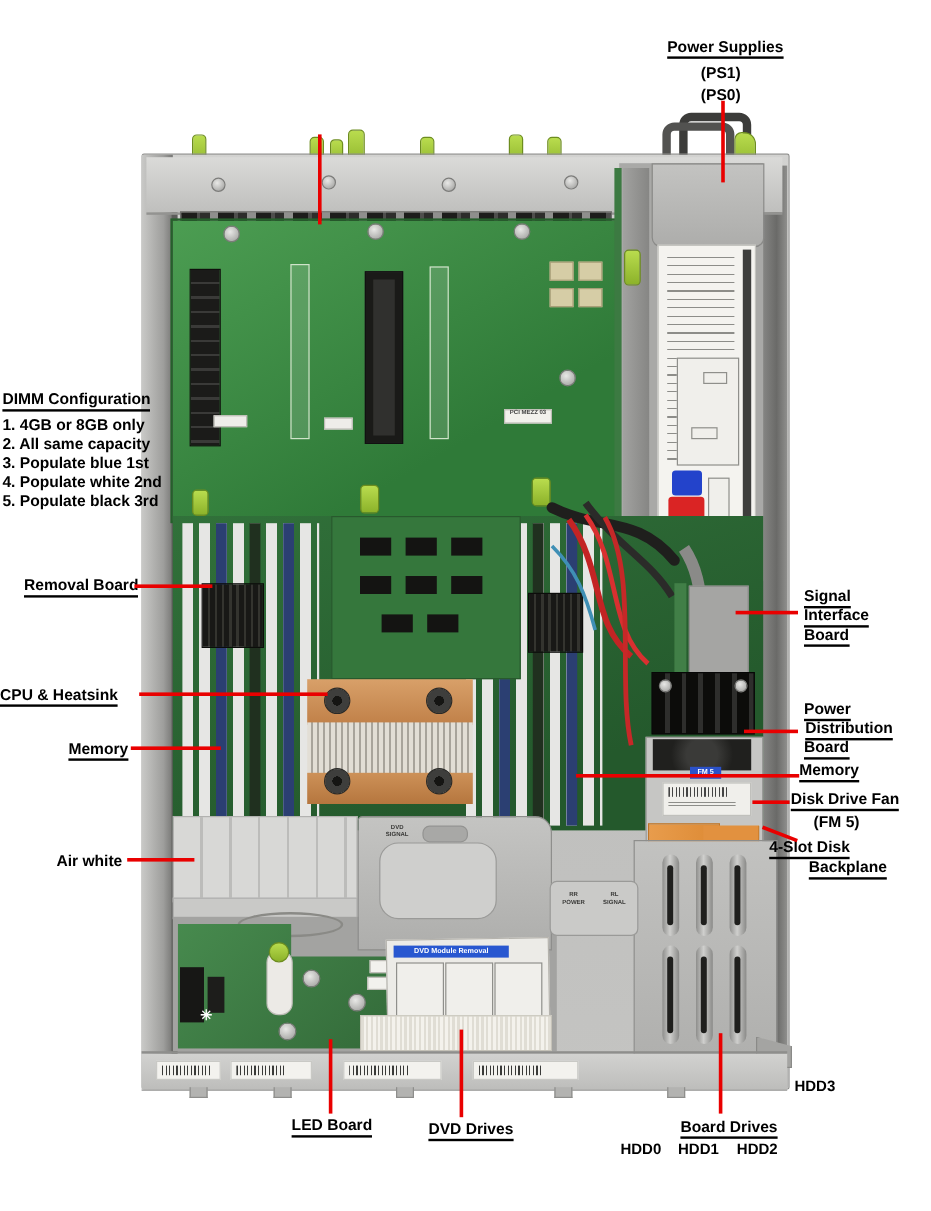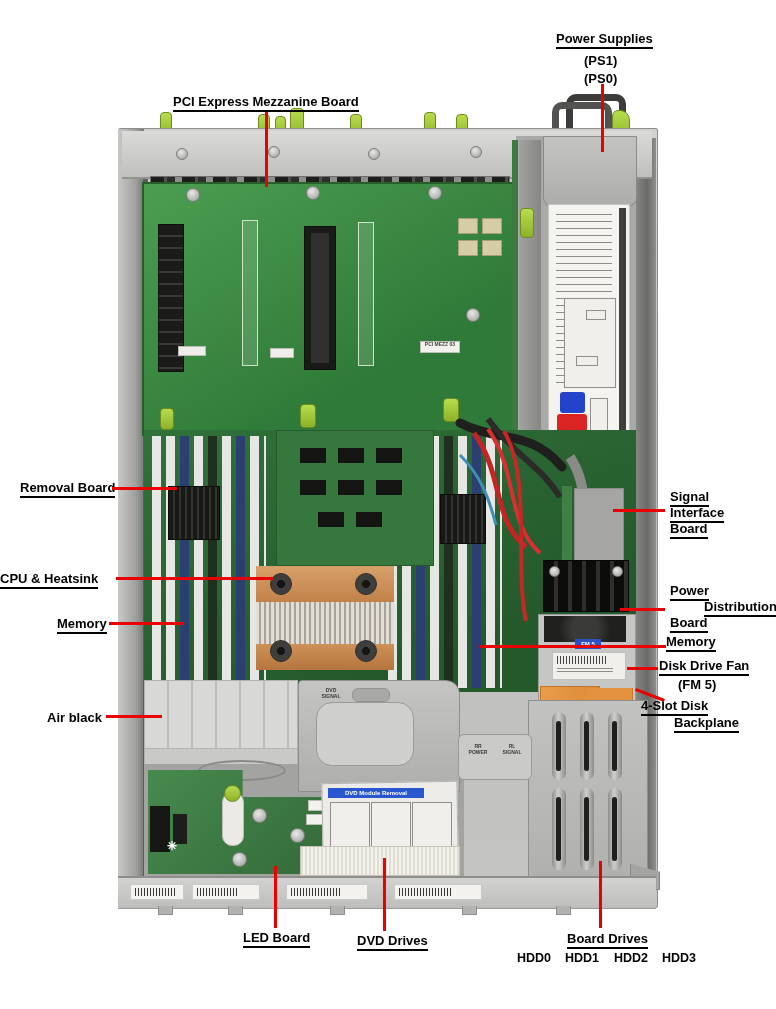--- a/index.html
+++ b/index.html
@@ -249,46 +249,53 @@
   <div class="rl" style="left:627px;top:667px;width:31px;height:3px"></div>
   <div class="rl" style="left:636px;top:688px;width:31px;height:3px;transform:rotate(21deg);transform-origin:0 0"></div>
   <div class="rl" style="left:274px;top:866px;width:3px;height:62px"></div>
   <div class="rl" style="left:383px;top:858px;width:3px;height:73px"></div>
   <div class="rl" style="left:599px;top:861px;width:3px;height:67px"></div>
 
   <div class="lbl u" style="left:556px;top:31px">Power Supplies</div>
   <div class="lbl" style="left:584px;top:53px">(PS1)</div>
   <div class="lbl" style="left:584px;top:71px">(PS0)</div>
 
-  <div class="lbl u" style="left:173px;top:94px">PCI Express Mezzanine Board</div>
-
+
+  <div class="pc" style="left:2px;top:324px">
+    <div class="lbl u" style="position:static;display:inline-block">DIMM Configuration</div>
+    <div class="lbl" style="position:static;line-height:16px;margin-top:3px">1. 4GB or 8GB only</div>
+    <div class="lbl" style="position:static;line-height:16px">2. All same capacity</div>
+    <div class="lbl" style="position:static;line-height:16px">3. Populate blue 1st</div>
+    <div class="lbl" style="position:static;line-height:16px">4. Populate white 2nd</div>
+    <div class="lbl" style="position:static;line-height:16px">5. Populate black 3rd</div>
+  </div>
 
   <div class="lbl u" style="left:20px;top:480px">Removal Board</div>
   <div class="lbl u" style="left:0;top:571px">CPU &amp; Heatsink</div>
   <div class="lbl u" style="left:57px;top:616px">Memory</div>
-  <div class="lbl" style="left:47px;top:710px">Air black</div>
+  <div class="lbl" style="left:47px;top:710px">Air white</div>
 
   <div class="lbl u" style="left:670px;top:489px">Signal</div>
   <div class="lbl u" style="left:670px;top:505px">Interface</div>
   <div class="lbl u" style="left:670px;top:521px">Board</div>
 
   <div class="lbl u" style="left:670px;top:583px">Power</div>
-  <div class="lbl u" style="left:704px;top:599px">Distribution</div>
+  <div class="lbl u" style="left:671px;top:599px">Distribution</div>
   <div class="lbl u" style="left:670px;top:615px">Board</div>
 
   <div class="lbl u" style="left:666px;top:634px">Memory</div>
 
   <div class="lbl u" style="left:659px;top:658px">Disk Drive Fan</div>
   <div class="lbl" style="left:678px;top:677px">(FM 5)</div>
 
   <div class="lbl u" style="left:641px;top:698px">4-Slot Disk</div>
   <div class="lbl u" style="left:674px;top:715px">Backplane</div>
 
   <div class="lbl u" style="left:243px;top:930px">LED Board</div>
   <div class="lbl u" style="left:357px;top:933px">DVD Drives</div>
   <div class="lbl u" style="left:567px;top:931px">Board Drives</div>
 
   <div class="lbl" style="left:517px;top:951px;font-size:12.5px">HDD0</div>
   <div class="lbl" style="left:565px;top:951px;font-size:12.5px">HDD1</div>
   <div class="lbl" style="left:614px;top:951px;font-size:12.5px">HDD2</div>
-  <div class="lbl" style="left:662px;top:951px;font-size:12.5px">HDD3</div>
+  <div class="lbl" style="left:662px;top:898px;font-size:12.5px">HDD3</div>
 
 </div>
 
 </body></html>

